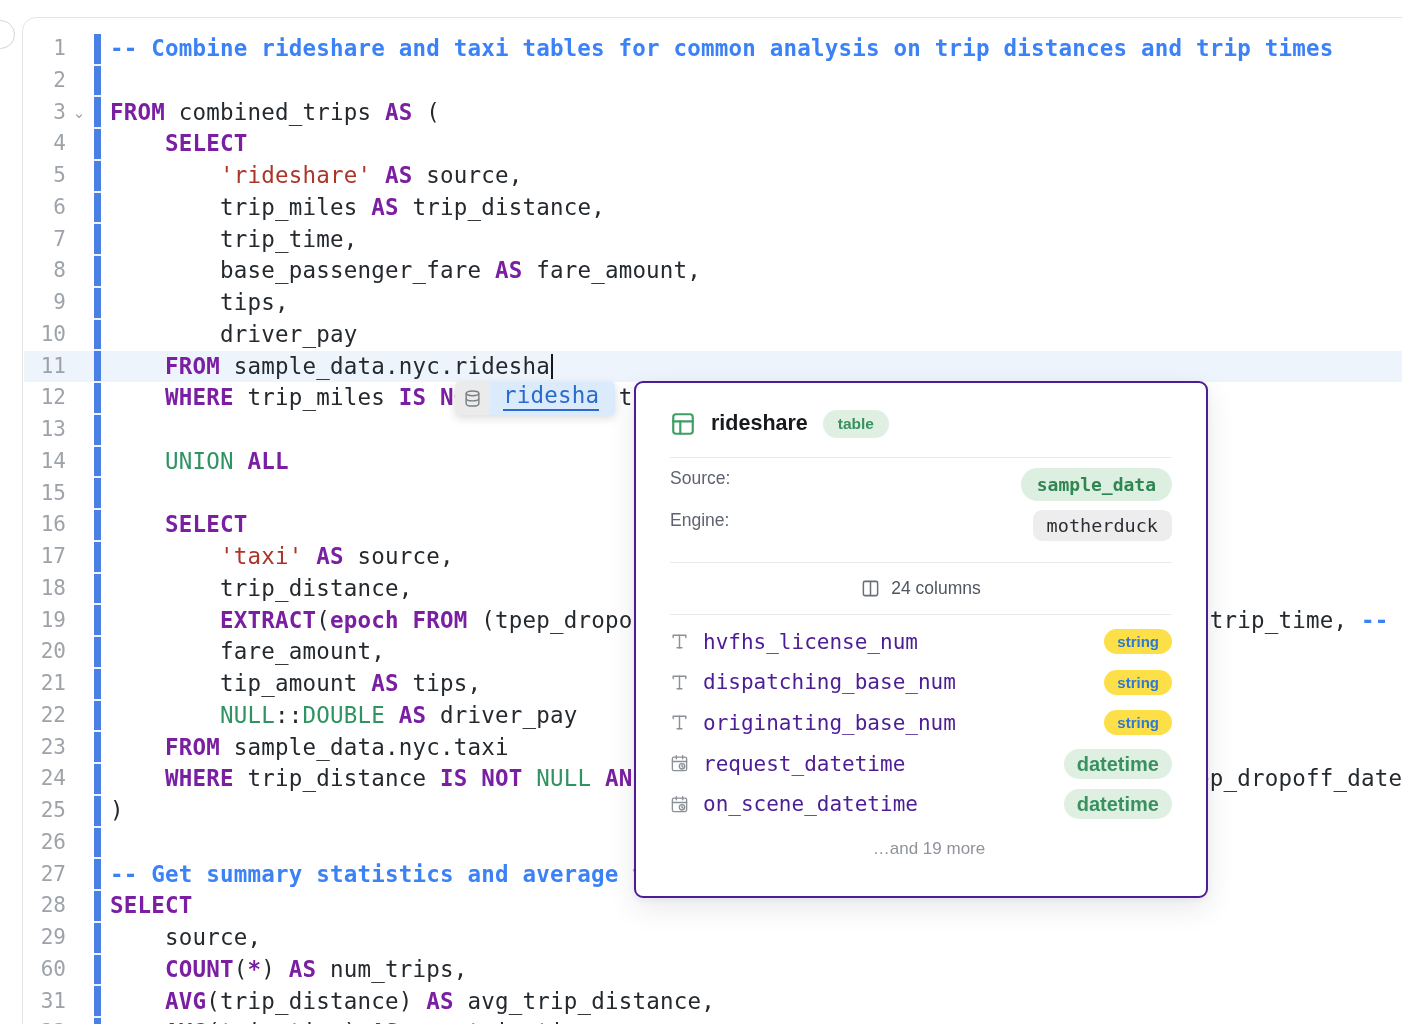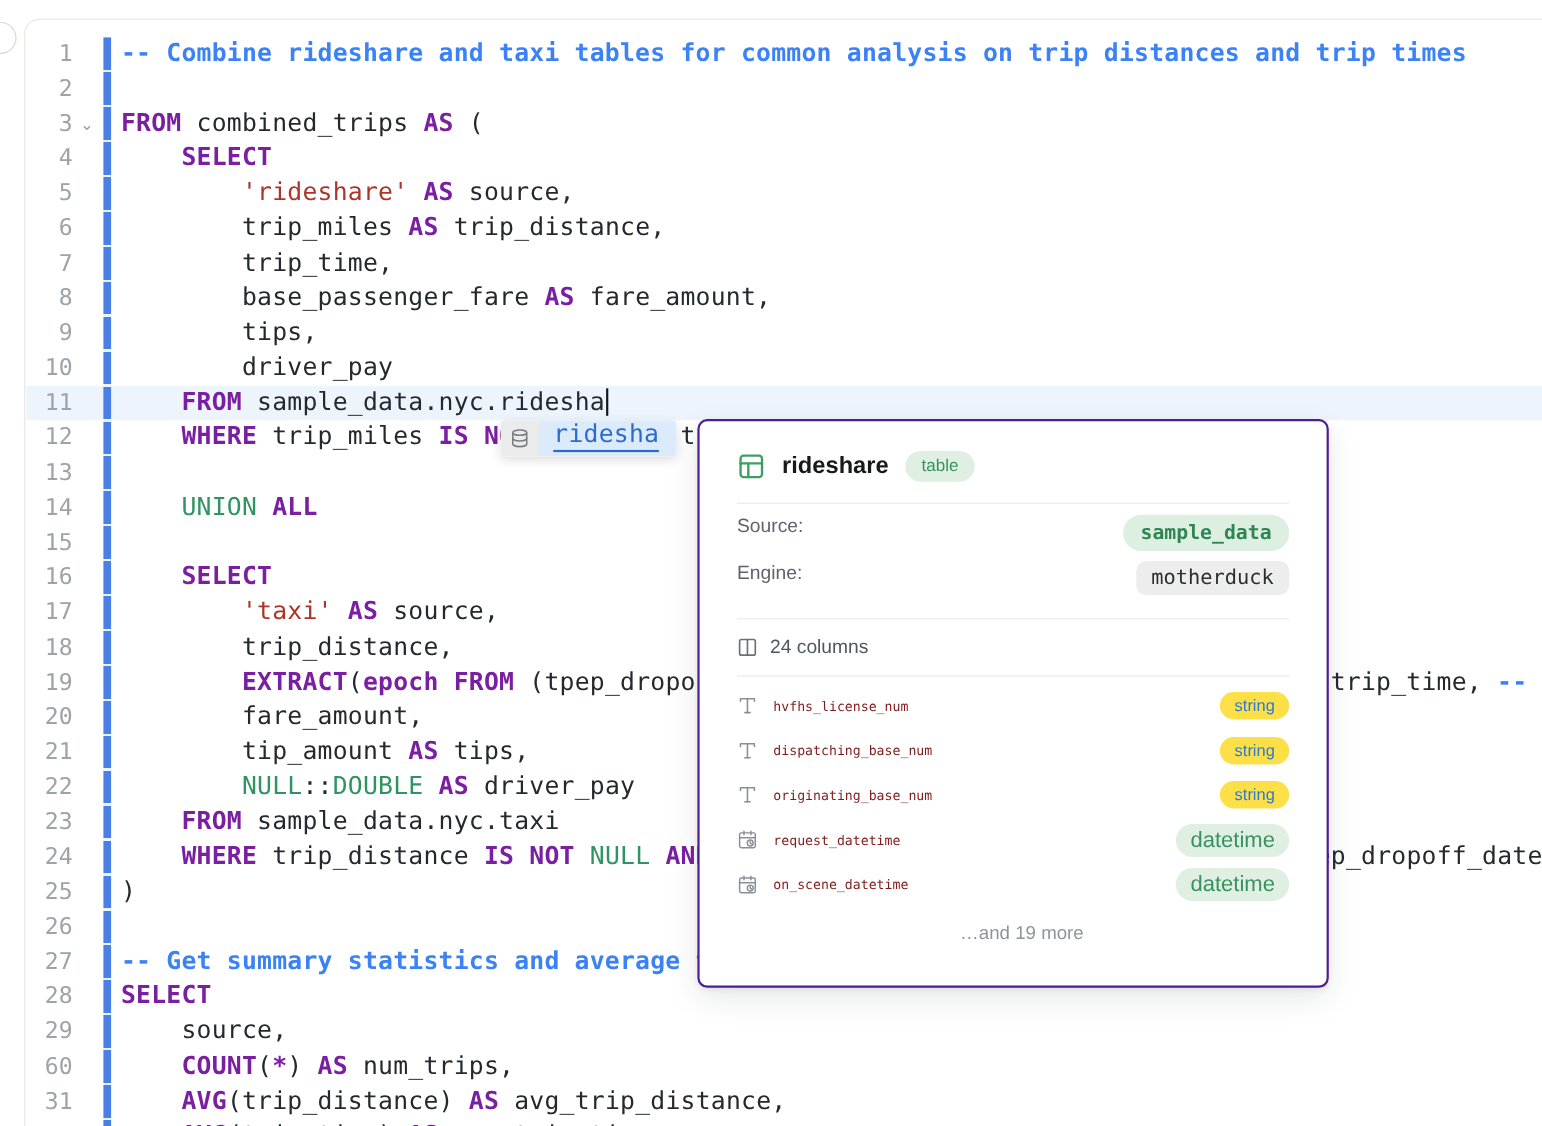--- a/index.html
+++ b/index.html
@@ -36,36 +36,36 @@
   .dd-text-cell{background:#dcebfc;display:flex;align-items:center;padding:0 16px 0 13px;
     font-family:"DejaVu Sans Mono",monospace;font-size:22.5px;letter-spacing:0.2px;flex-direction:column;}
   .dd-match{color:#2a6bcc;border-bottom:2px solid #2a6bcc;padding-bottom:1px;}
   .dd-rest{color:#2e3238;}
   
   .popup{position:absolute;left:634px;top:381px;width:574px;height:517px;z-index:6;
     background:#fff;border:2px solid #4c1d95;border-radius:9px;box-sizing:border-box;
     box-shadow:0 10px 28px rgba(25,35,55,.10),0 2px 6px rgba(0,0,0,.05);}
   .pp-header{display:flex;align-items:center;gap:15px;padding:27px 34px 19px;}
   .pp-title{font-size:21.5px;font-weight:bold;color:#17191c;}
-  .badge{display:inline-block;border-radius:999px;font-weight:normal;line-height:1;}
+  .badge{display:inline-block;border-radius:999px;font-weight:bold;line-height:1;}
   .badge-green{background:#dff0e3;color:#38915f;font-size:15.5px;padding:6px 15px;}
   .badge-blue{background:#fde047;color:#2e7ad2;font-size:15px;padding:5px 13px;}
   .badge-green-sm{background:#dff0e3;color:#38915f;font-size:20px;padding:5px 13px;}
   .pp-hr{border:none;border-top:1px solid #e9eaec;margin:0 34px;}
   .pp-kv{padding:10px 34px;}
   .pp-kv-row{display:flex;justify-content:space-between;align-items:flex-start;height:42px;}
   .pp-kv-label{font-size:17.5px;color:#5d646e;}
   .pill-green{background:#dcefe1;color:#2f8653;font-family:"DejaVu Sans Mono",monospace;
     font-weight:bold;font-size:18px;padding:6px 16px;border-radius:999px;}
   .pill-gray{background:#ededee;color:#2a2e33;font-family:"DejaVu Sans Mono",monospace;
     font-size:18.5px;padding:5px 14px;border-radius:9px;}
-  .pp-count{display:flex;align-items:center;gap:11px;padding:15px 34px;color:#4e5761;font-size:17.5px;}
+  .pp-count{display:flex;align-items:center;gap:11px;padding:15px 34px;color:#4e5761;font-size:17.5px;justify-content:center;}
   .pp-cols{padding:7px 34px 2px;}
   .pp-col-row{display:flex;align-items:center;height:40.6px;gap:14px;}
-  .pp-col-name{flex:1;font-family:"DejaVu Sans Mono",monospace;font-size:12px;color:#7f1d1d;}
+  .pp-col-name{flex:1;font-family:"DejaVu Sans Mono",monospace;font-size:21px;color:#4c1d95;}
   .pp-more{text-align:center;color:#8f949b;font-size:17px;padding:13px 0 0;margin-left:16px;}
   .icon{display:inline-flex;align-items:center;justify-content:center;}
   svg{display:block;}
 </style>
 </head>
 <body>
 
 <div class="canvas">
 
   <div class="panel-border"></div>

